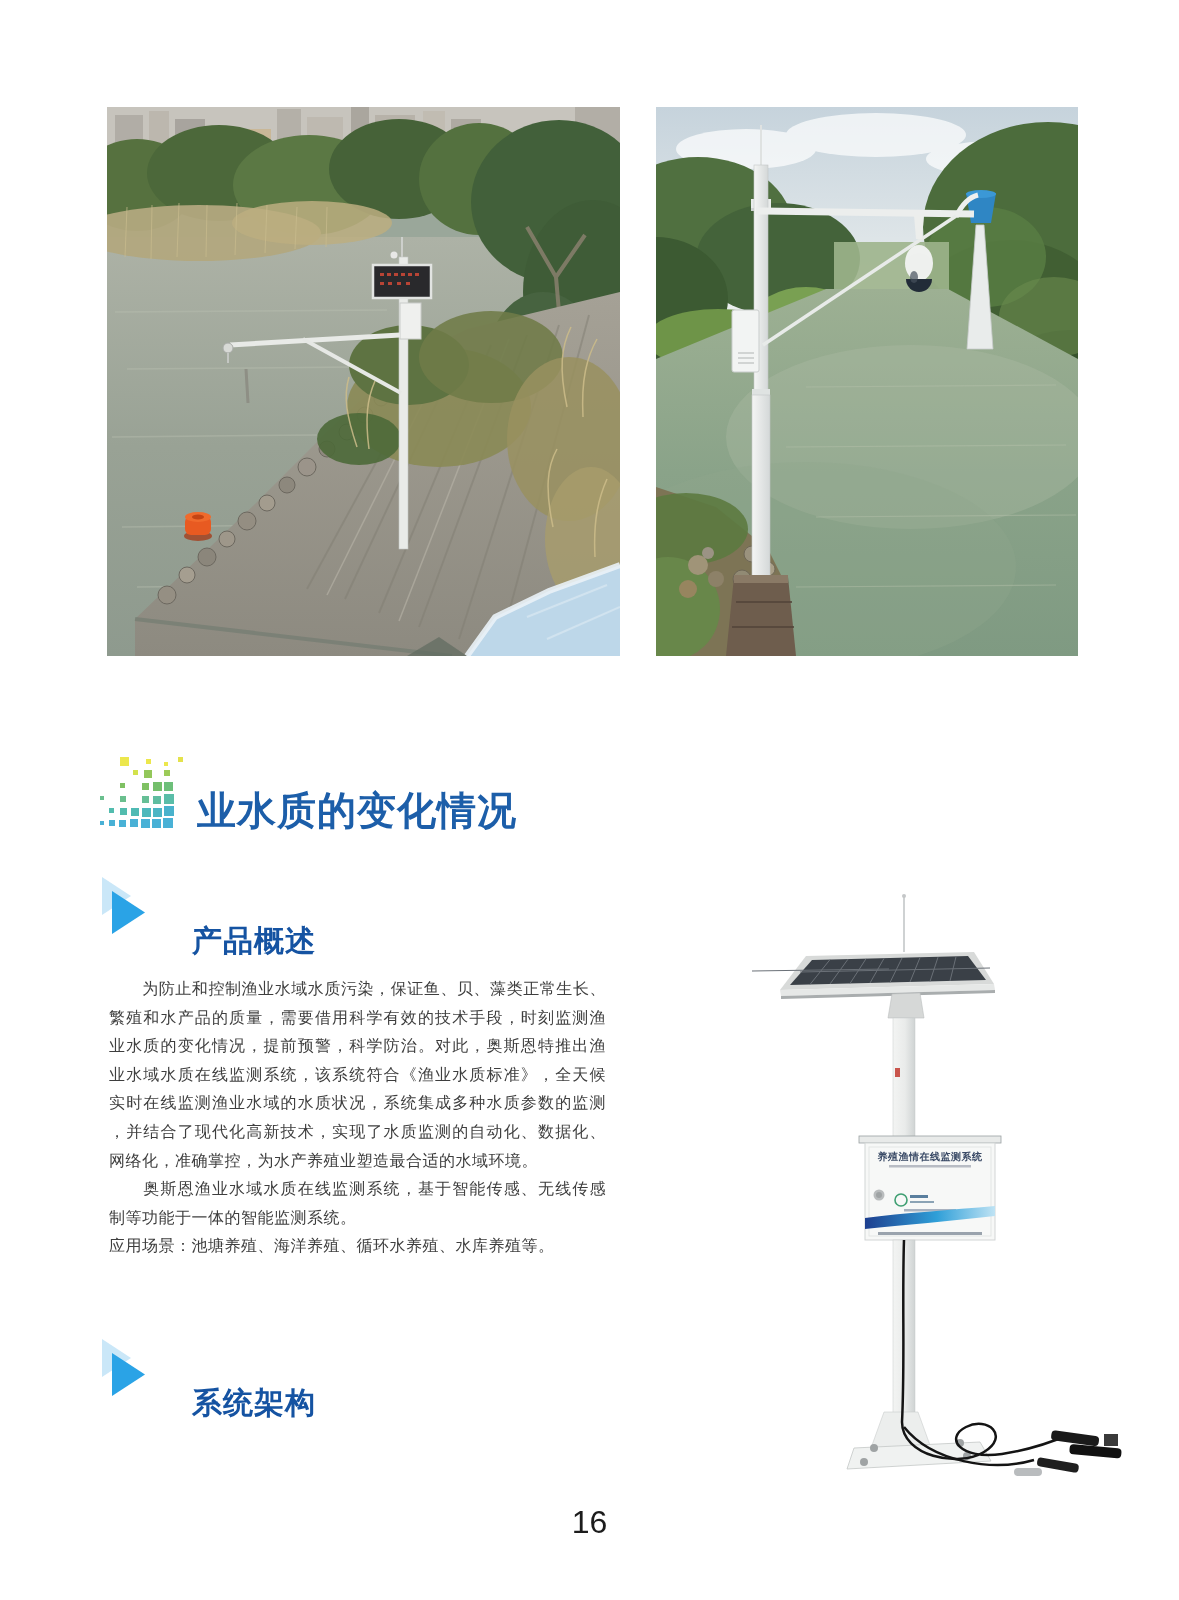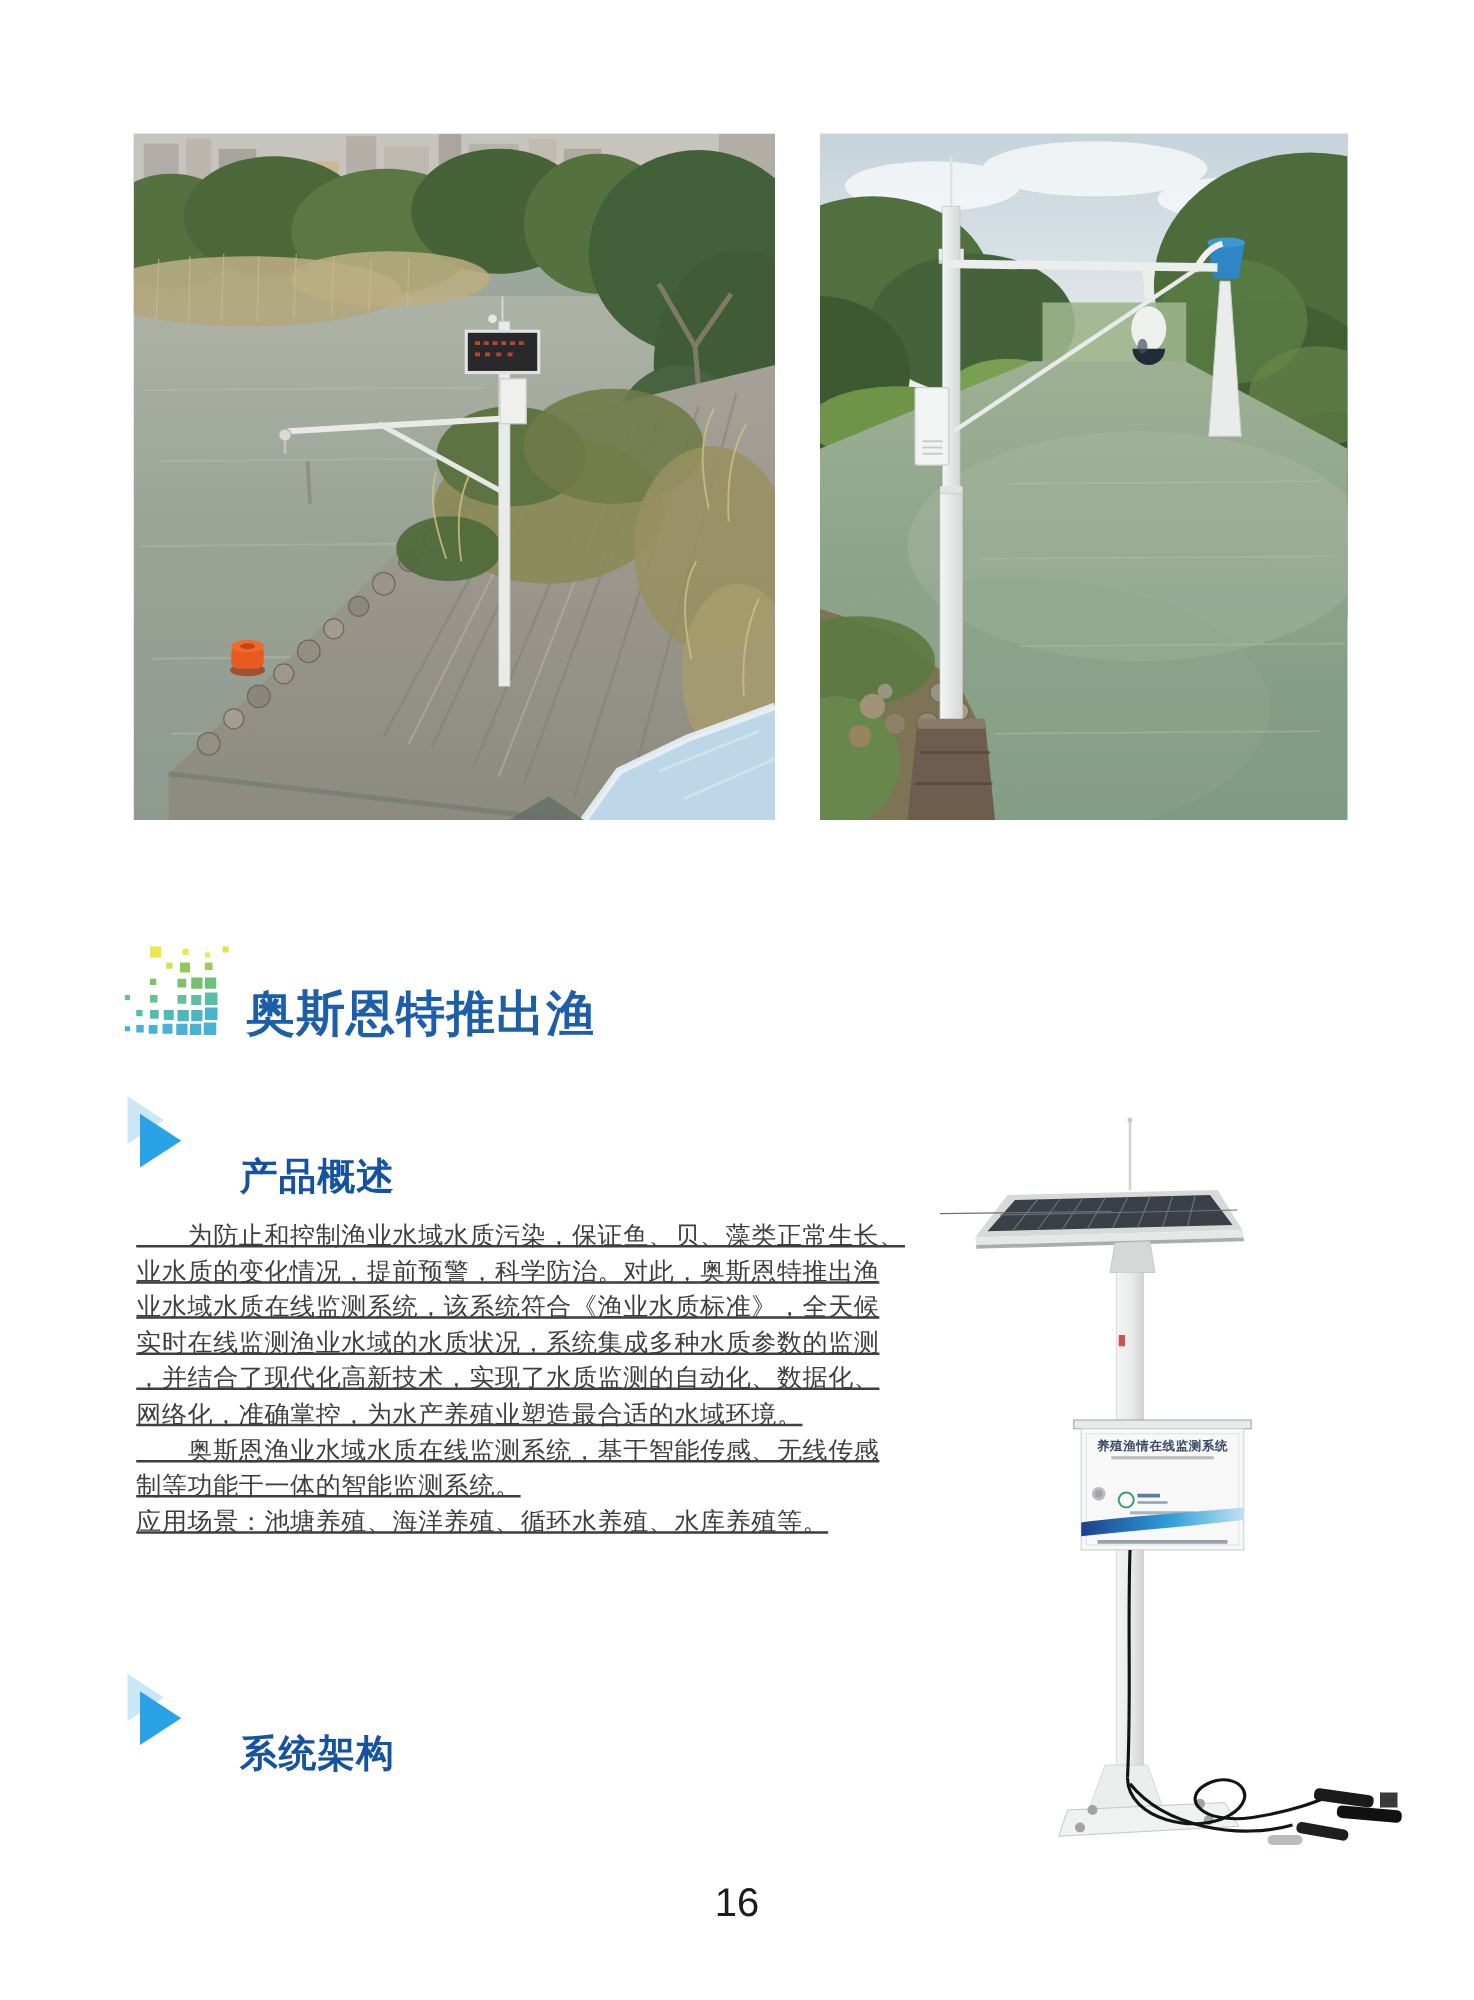--- a/index.html
+++ b/index.html
@@ -16,21 +16,21 @@
     position:absolute;left:197px;top:784px;
     font-size:39px;font-weight:bold;color:#1c5ea9;letter-spacing:1px;white-space:nowrap;
   }
   .tri{position:absolute;left:99px;width:60px;height:64px;}
   .hlabel{
     position:absolute;left:192px;font-size:30px;font-weight:bold;color:#1553a2;
     letter-spacing:1px;white-space:nowrap;margin-top:32px;
   }
   .bodytext{
     position:absolute;left:109px;top:975px;width:497px;
-    font-size:20px;line-height:28.6px;color:#3e3e3e;letter-spacing:0.5px;text-decoration:underline;
+    font-size:16px;line-height:28.6px;color:#3e3e3e;letter-spacing:0.5px;
   }
   .bodytext .ln{width:100%;white-space:nowrap;}
   .bodytext .ln.j{text-align:justify;text-align-last:justify;}
   .bodytext .ln.l{text-align:left;text-align-last:left;}
   #product-photo{position:absolute;left:752px;top:882px;width:425px;height:600px;}
   .page-number{
     position:absolute;left:0;top:1504px;width:1179px;text-align:center;
     font-size:32px;color:#1c1c1c;
   }
 </style>
@@ -331,30 +331,31 @@
         <rect x="0" y="64" width="4" height="4" fill="#49b1d6"></rect>
           <rect x="9" y="63" width="6" height="6" fill="#49b1d6"></rect>
         <rect x="19" y="63" width="7" height="7" fill="#49b1d6"></rect>
           <rect x="30" y="62" width="8" height="8" fill="#49b1d6"></rect>
         <rect x="41" y="62" width="9" height="9" fill="#49b1d6"></rect>
           <rect x="52" y="62" width="9" height="9" fill="#49b1d6"></rect>
         <rect x="63" y="61" width="10" height="10" fill="#49b1d6"></rect>
       </g>
     </svg>
   </div>
-  <div class="section-title">奥斯恩特推出渔</div>
+  <div class="section-title">业水质的变化情况</div>
 
   <svg class="tri" style="top:874px" width="60" height="64" viewBox="0 0 60 64">
     <polygon points="3,3 32,22 3,41" fill="#9fd4f2" opacity="0.55"></polygon>
     <polygon points="13,17 46,38.5 13,60" fill="#2aa3e6"></polygon>
   </svg>
   <div class="hlabel" style="top:889px">产品概述</div>
 
   <div class="bodytext">
     <div class="ln j">　　为防止和控制渔业水域水质污染，保证鱼、贝、藻类正常生长、</div>
+    <div class="ln j">繁殖和水产品的质量，需要借用科学有效的技术手段，时刻监测渔</div>
     <div class="ln j">业水质的变化情况，提前预警，科学防治。对此，奥斯恩特推出渔</div>
     <div class="ln j">业水域水质在线监测系统，该系统符合《渔业水质标准》，全天候</div>
     <div class="ln j">实时在线监测渔业水域的水质状况，系统集成多种水质参数的监测</div>
     <div class="ln j">，并结合了现代化高新技术，实现了水质监测的自动化、数据化、</div>
     <div class="ln l">网络化，准确掌控，为水产养殖业塑造最合适的水域环境。</div>
     <div class="ln j">　　奥斯恩渔业水域水质在线监测系统，基于智能传感、无线传感</div>
     <div class="ln l">制等功能于一体的智能监测系统。</div>
     <div class="ln l">应用场景：池塘养殖、海洋养殖、循环水养殖、水库养殖等。</div>
   </div>
 

